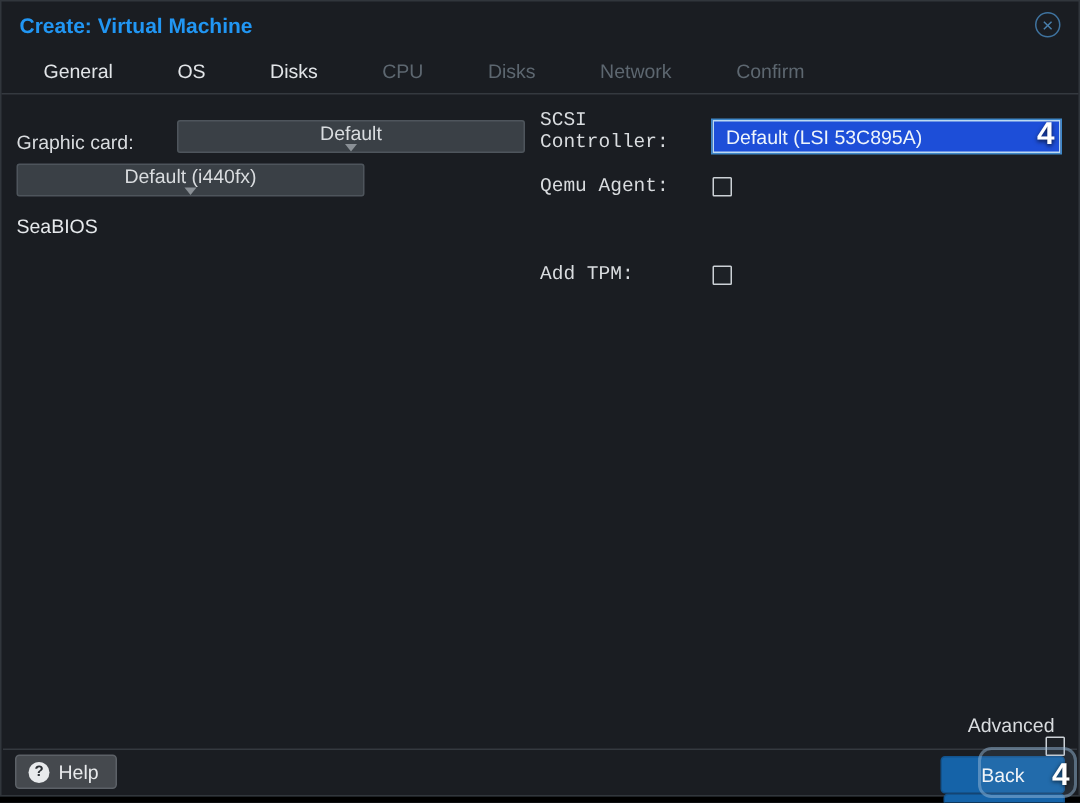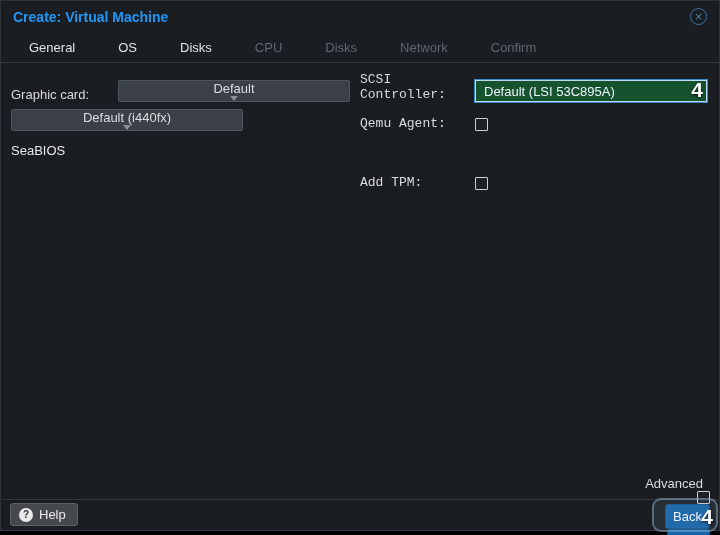--- a/index.html
+++ b/index.html
@@ -41,21 +41,21 @@
     color:#d9dcdf; font-size:13px; cursor:pointer;flex-direction:column;
   }
   .chevron-down {
     width:0; height:0; border-left:4px solid transparent; border-right:4px solid transparent;
     border-top:5px solid #8a9096;
   }
   .section-head { font-size:13px; color:#e6e9ec; margin:12px 0 9px; height:16px; line-height:16px; }
   .combo-focused {
     position:relative; width:232px; height:22px;
     border:1px solid #bcd9f2; outline:1px solid #3e87c8;
-    background:#14532d; color:#eef5fb; font-size:13px;
+    background:#1d4ed8; color:#eef5fb; font-size:13px;
     display:flex; align-items:center; padding:0 8px; cursor:text;
   }
   .row-gap-tpm { margin-top:37px; }
   .checkbox {
     width:13px; height:13px; border:1px solid #ccd1d6; background:#1d2126; border-radius:1px; cursor:pointer;
   }
   
   .badge4 {
     position:absolute; font-weight:bold; color:#fff; font-size:21px;
     text-shadow:0 1px 3px rgba(0,0,0,.7); pointer-events:none;
@@ -78,21 +78,21 @@
     background:#45494e; border:1px solid #5c6167; border-radius:3px;
     padding:3px 11px 3px 8px; color:#e8eaec; font-size:13px; cursor:pointer;
   }
   .help-icon {
     width:14px; height:14px; border-radius:50%; background:#e8eaec; color:#2b2f34;
     font-size:10px; font-weight:bold; line-height:14px; text-align:center;
   }
   .footer-right { margin-left:auto; display:flex; align-items:flex-end;flex-direction:column; }
   .adv-label { font-size:13px; color:#d9dcdf; margin-right:7px; }
   .btn {
-    background:#1563a8; color:#fff; font-size:13px; padding:4px 7px; border-radius:3px;
+    background:#1563a8; color:#fff; font-size:13px; padding:4px 26px; border-radius:3px;
     margin-left:15px; cursor:pointer; border:1px solid #12538d;
   }
   .btn-next { margin-left:12px; position:relative; }
 </style>
 </head>
 <body>
 
 <div class="dialog">
 
   <div class="titlebar">

